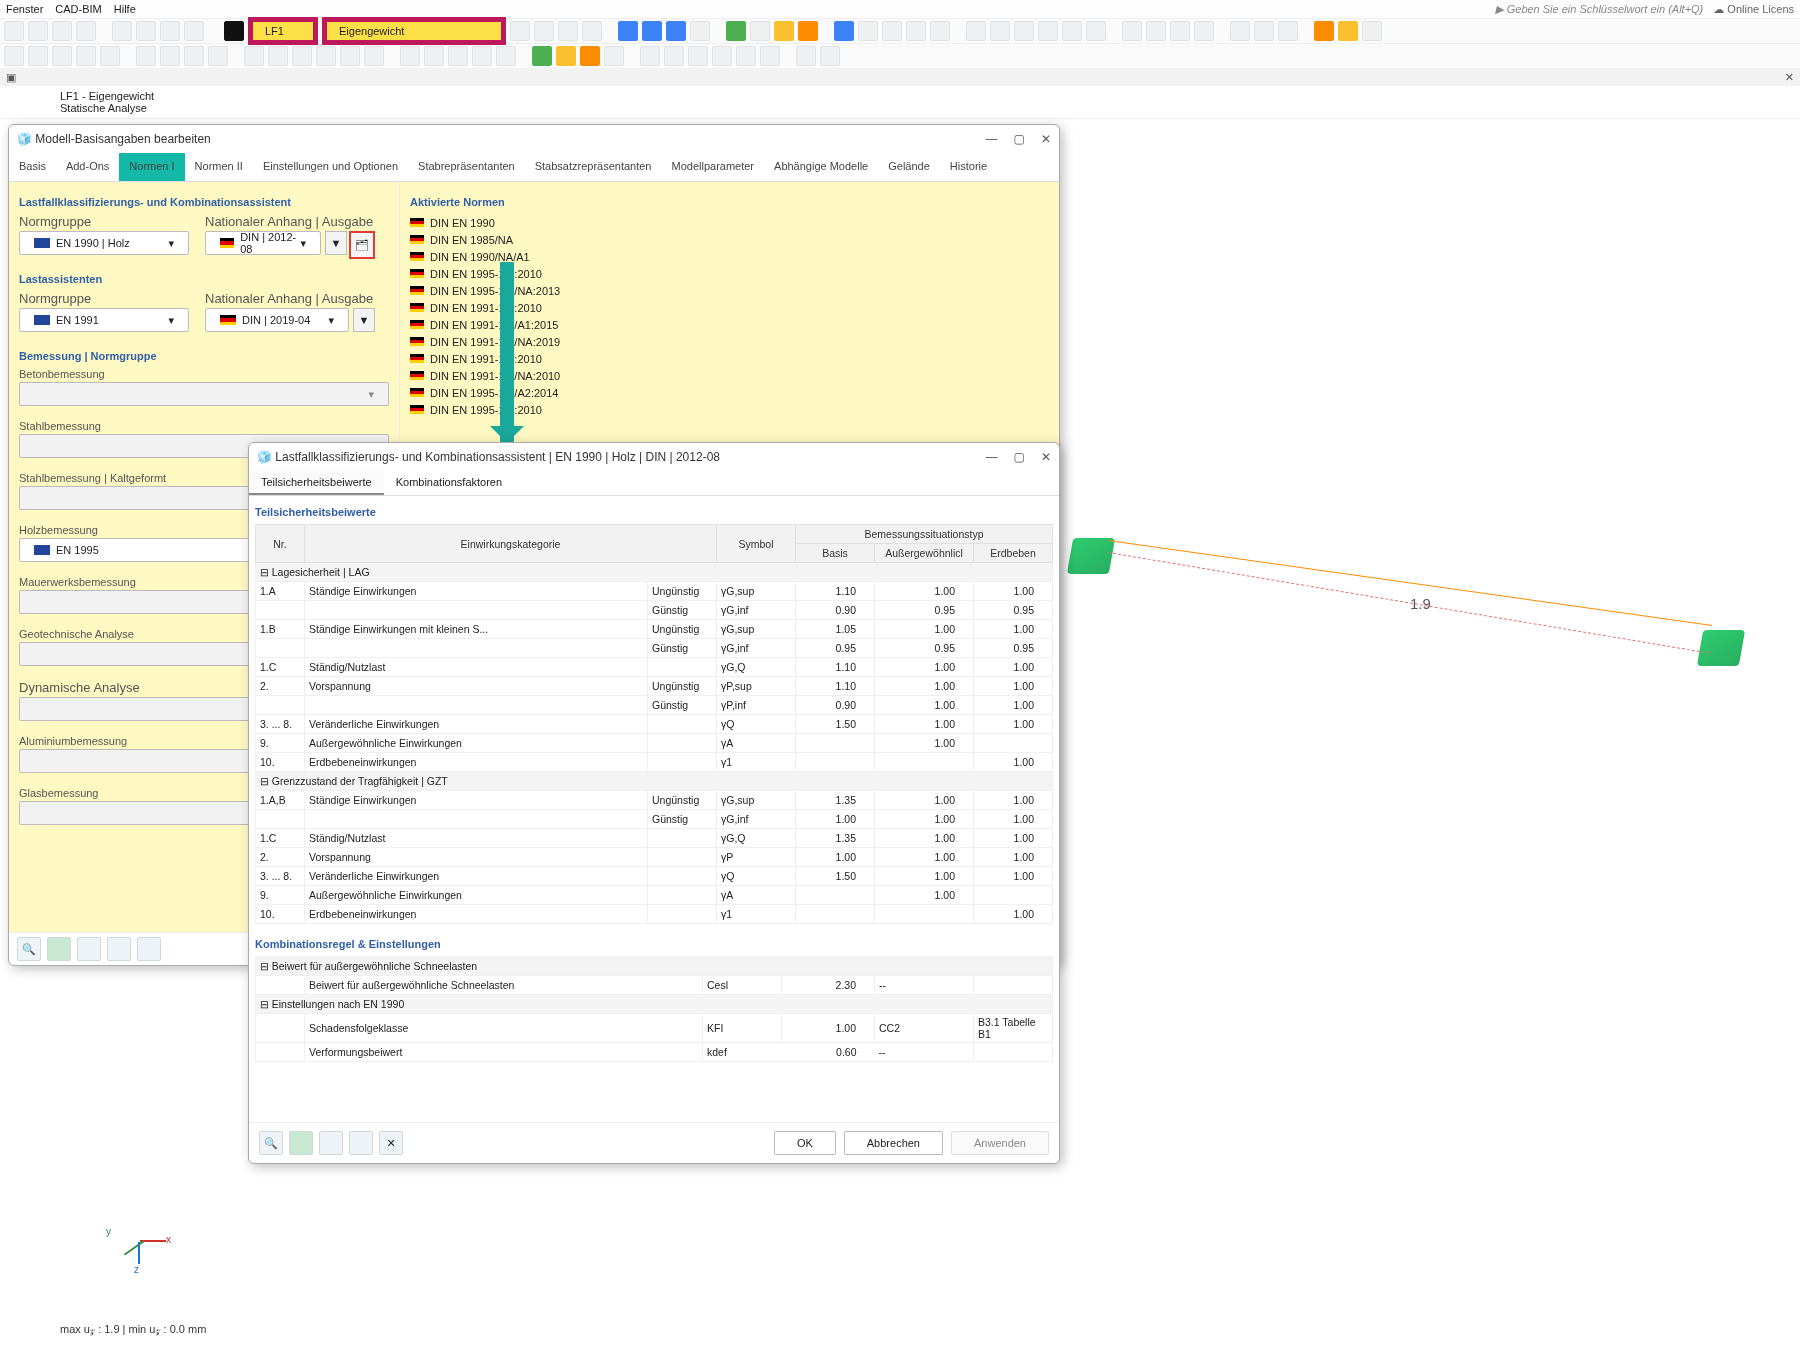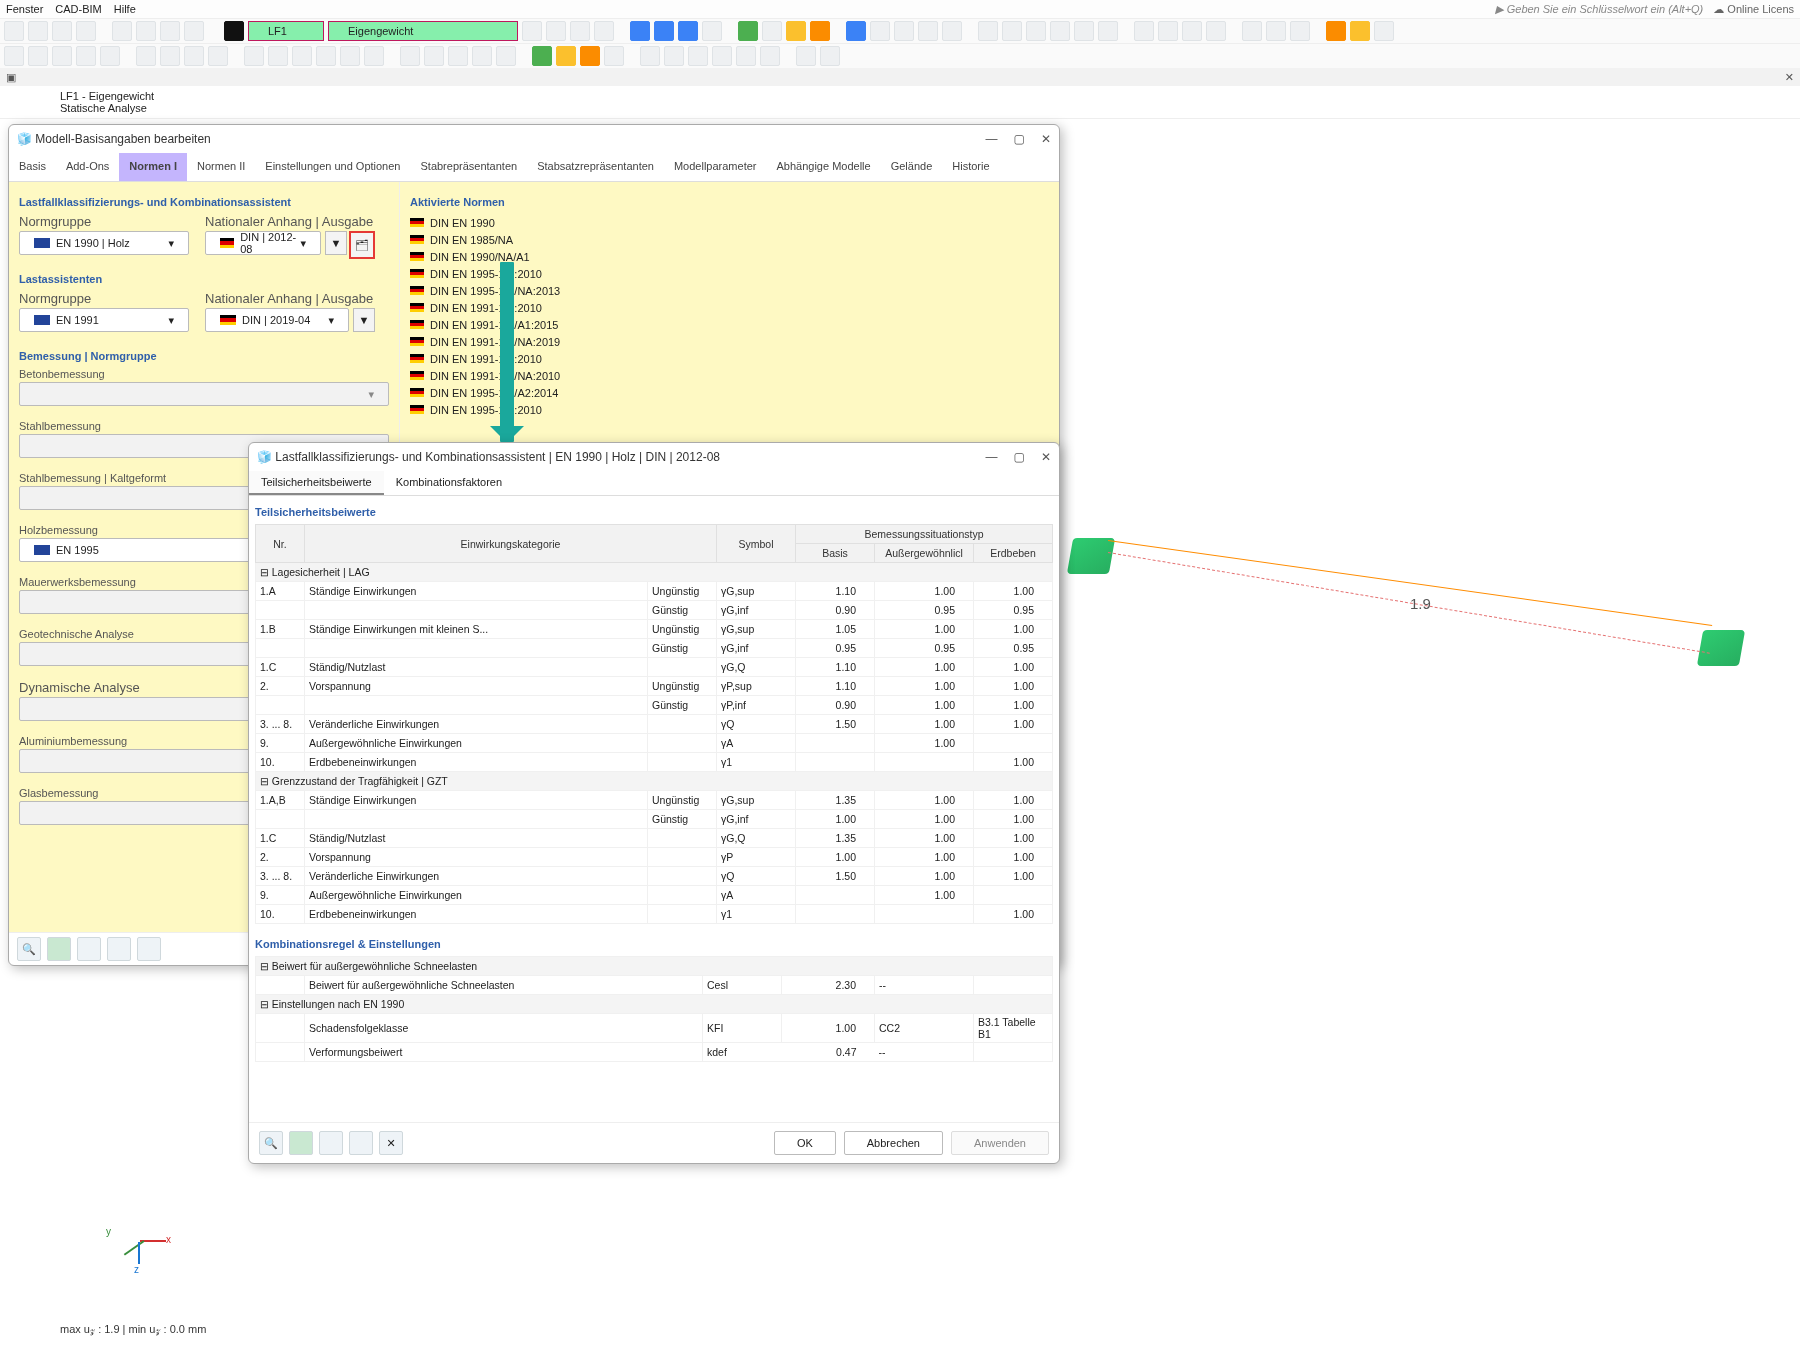--- a/index.html
+++ b/index.html
@@ -7,21 +7,21 @@
 
 .menubar{height:18px;background:#fdfdfd;display:flex;align-items:center;padding:0 6px;gap:12px;font-size:11px}
 .menubar .right{margin-left:auto;display:flex;align-items:center;gap:10px;color:#666}
 .toolbar{height:24px;background:#fafafa;display:flex;align-items:center;padding:0 4px;gap:4px;border-top:1px solid #eee}
 .tico{width:18px;height:18px;background:#eef0f2;border:1px solid #dfe3e6;border-radius:2px}
 .tico.blue{background:#3b82f6;border-color:#3b82f6}
 .tico.blk{background:#111;border-color:#111}
 .tico.grn{background:#4caf50;border-color:#4caf50}
 .tico.yel{background:#fbc02d;border-color:#fbc02d}
 .tico.org{background:#fb8c00;border-color:#fb8c00}
-.lf-box{height:18px;border:1px solid #be185d;background:#86efac;display:flex;align-items:center;padding:0 19px;font-size:11px}
+.lf-box{height:18px;border:5px solid #be185d;background:#fde047;display:flex;align-items:center;padding:0 12px;font-size:11px}
 
 
 .doctabs{height:18px;background:#f2f2f2;display:flex;align-items:center;padding-left:6px;font-size:11px;color:#555}
 .doctabs .x{margin-left:auto;margin-right:6px}
 .header-lines{padding:4px 0 4px 60px;font-size:11px;border-bottom:1px solid #eee}
 
 
 .viewport{position:absolute;left:0;top:120px;right:0;bottom:18px;background:#fff}
 .support{position:absolute;width:42px;height:36px;background:linear-gradient(145deg,#2ecc71,#27ae60);border-radius:4px;transform:skewX(-10deg)}
 .beam{position:absolute;height:1px;border-top:1.5px solid #ff8c00}
@@ -33,21 +33,21 @@
 .gizmo .y{position:absolute;left:10px;top:28px;width:24px;height:2px;background:#388e3c;transform:rotate(-35deg);transform-origin:right}
 .gizmo .z{position:absolute;left:28px;top:30px;width:2px;height:22px;background:#1976d2}
 
 
 .dialog{position:absolute;border:1px solid #aaa;background:#fff;box-shadow:3px 3px 12px rgba(0,0,0,.25);border-radius:6px;overflow:hidden;display:flex;flex-direction:column}
 .dlg-title{height:28px;display:flex;align-items:center;padding:0 8px;font-size:12px;color:#333}
 .dlg-title .wbtns{margin-left:auto;display:flex;gap:16px;color:#555}
 .dlg-title .wbtns span{cursor:pointer}
 .dlg-tabs{height:28px;background:#fff;border-bottom:1px solid #ddd;display:flex;align-items:stretch;font-size:11px}
 .dlg-tabs .tab{padding:7px 10px;color:#444;position:relative}
-.dlg-tabs .tab.active{background:#c4b5fd;font-weight:700}
+.dlg-tabs .tab.active{background:#14b8a6;font-weight:400}
 
 
 .d1body{flex:1;display:flex;background:#fef9c3;overflow:hidden}
 .d1left{width:370px;padding:10px;border-right:1px solid #eee}
 .d1right{flex:1;padding:10px}
 .secthdr{color:#2f5faa;font-weight:600;margin:4px 0 6px}
 .lbl{font-size:13px;color:#555;margin-bottom:2px;display:block}
 .sel{height:22px;border:1px solid #bbb;background:#fff;display:flex;align-items:center;padding:0 14px;font-size:11px;border-radius:2px;margin-bottom:8px}
 .sel.dis{background:#f2f2f2;color:#888}
 .sel .flag{width:16px;height:10px;display:inline-block;margin-right:6px;background:#224499}
@@ -641,21 +641,21 @@
             <td colspan="2">Schadensfolgeklasse</td>
           <td class="c">KFI</td>
           <td class="r">1.00</td>
           <td>CC2</td>
           <td>B3.1 Tabelle B1</td>
         </tr>
         <tr>
           <td></td>
             <td colspan="2">Verformungsbeiwert</td>
           <td class="c kdefrow" style="border-right:none">kdef</td>
-          <td class="r kdefrow" style="border-left:none;border-right:none">0.47</td>
+          <td class="r kdefrow" style="border-left:none;border-right:none">0.60</td>
           <td class="kdefrow" style="border-left:none">--</td>
             <td></td>
         </tr>
       </tbody>
     </table>
   </div>
 
   <div class="d2foot">
     <div class="footico" style="display:flex;align-items:center;justify-content:center">🔍</div>
     <div class="footico" style="background:#c9e8d1"></div>

